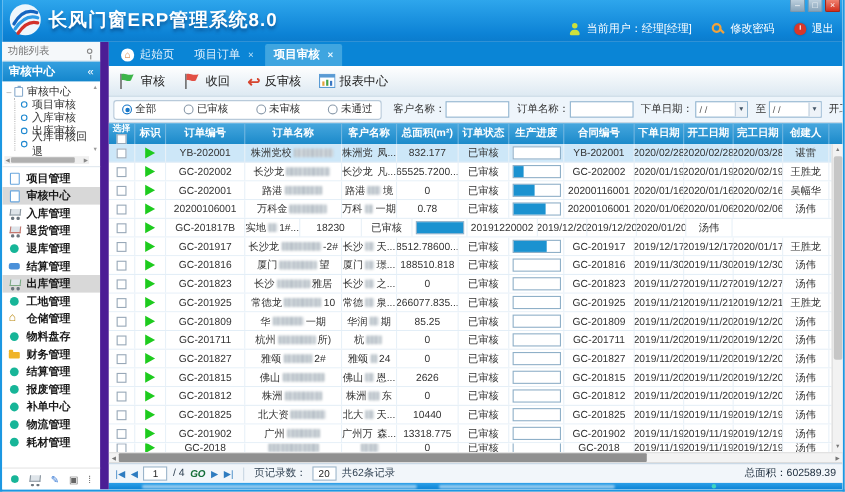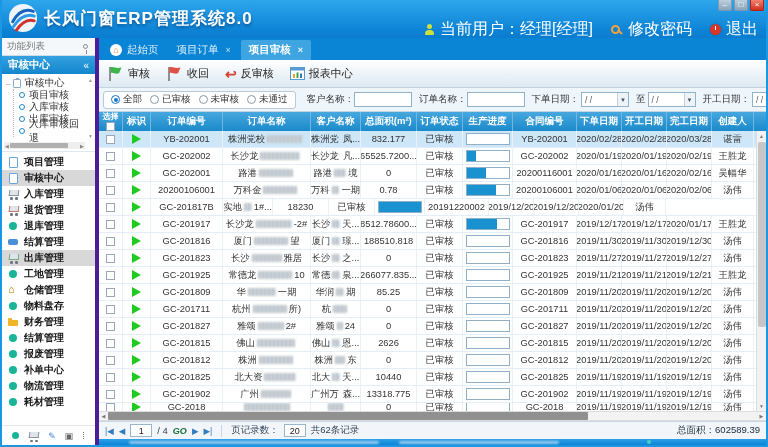--- a/index.html
+++ b/index.html
@@ -5,34 +5,34 @@
   html,body{margin:0;padding:0;background:#8fa3b3;font-family:"Liberation Sans",sans-serif;}
   *{box-sizing:border-box;}
   .win{width:768px;height:447px;border:2px solid #1c97e2;border-top:none;background:#fff;position:relative;overflow:hidden;}
   
   .titlebar{height:38px;background:linear-gradient(180deg,#2ea6ec 0%,#0d83d6 80%,#0a7ccd 100%);position:relative;}
   .logo-wrap{position:absolute;left:6px;top:3px;display:flex;align-items:center;gap:6px;}
   .app-title{color:#fff;font-size:17px;font-weight:bold;letter-spacing:1px;text-shadow:0 2px 3px rgba(0,30,80,.45);}
   .win-controls{position:absolute;top:0;right:2px;display:flex;gap:2px;}
   .wc{width:14px;height:11px;display:flex;align-items:center;justify-content:center;font-size:8px;line-height:1;color:#fff;background:linear-gradient(#bccfdd,#88a4ba);border:1px solid #7e98ac;border-top:none;border-radius:0 0 2px 2px;}
   .wc.close{background:linear-gradient(#f0816f,#d22f1d);border-color:#a82415;}
-  .user-area{position:absolute;right:8px;top:19px;display:flex;align-items:center;gap:5px;color:#fff;font-size:16px;}
+  .user-area{position:absolute;right:8px;top:19px;display:flex;align-items:center;gap:5px;color:#fff;font-size:10px;}
   .ua-gap{width:8px;}
   .ic-user{width:11px;height:11px;position:relative;}
   .ic-user::before{content:'';position:absolute;left:3px;top:0;width:5px;height:5px;border-radius:50%;background:#cde03c;}
   .ic-user::after{content:'';position:absolute;left:1px;top:6px;width:9px;height:5px;border-radius:4px 4px 1px 1px;background:#cde03c;}
   .ic-key{width:12px;height:12px;position:relative;}
   .ic-key::before{content:'';position:absolute;left:0;top:1px;width:5px;height:5px;border:2px solid #f2a33c;border-radius:50%;}
   .ic-key::after{content:'';position:absolute;left:6px;top:7px;width:6px;height:2px;background:#f2a33c;transform:rotate(45deg);}
   .ic-power{width:11px;height:11px;border-radius:50%;background:#d8372a;position:relative;box-shadow:0 0 2px rgba(0,0,0,.3);}
   .ic-power::after{content:'';position:absolute;left:4.7px;top:2px;width:1.6px;height:4px;background:#fff;}
   
   .body-row{display:flex;height:407px;}
   
-  .sidebar{width:97px;background:#fff;border-right:4px solid #4c1d95;display:flex;flex-direction:column;flex:0 0 97px;}
+  .sidebar{width:97px;background:#fff;border-right:8px solid #4c1d95;display:flex;flex-direction:column;flex:0 0 97px;}
   .func-bar{height:18px;background:#f5f8fa;border-bottom:1px solid #d0dde8;display:flex;align-items:center;justify-content:space-between;padding:0 5px;font-size:9.5px;color:#777;}
   .pin{width:5px;height:5px;border:1px solid #888;border-radius:50%;position:relative;margin-right:2px;}
   .pin::after{content:'';position:absolute;top:5px;left:1.5px;width:1px;height:4px;background:#888;}
   .sec-header{height:18px;background:linear-gradient(#34a0e0,#1486cc);color:#fff;font-size:10.5px;font-weight:bold;display:flex;align-items:center;justify-content:space-between;padding:0 6px;}
   .collapse{font-size:10px;font-weight:normal;}
   .tree{height:78px;position:relative;border-bottom:1px solid #e0e8ef;font-size:10px;color:#333;padding:3px 8px 0 4px;overflow:hidden;}
   .tree-root{display:flex;align-items:center;gap:3px;height:12px;}
   .tree-dash{color:#999;font-size:8px;}
   .ic-clip{width:8px;height:9px;border:1px solid #88aacc;border-radius:1px;background:#fff;position:relative;flex:0 0 8px;}
   .ic-clip::before{content:'';position:absolute;left:2px;top:-2px;width:3px;height:2px;background:#88aacc;}
@@ -67,21 +67,21 @@
   .tab{height:20px;padding:0 8px;display:flex;align-items:center;gap:5px;color:#dceefb;font-size:10.5px;border-radius:2px 2px 0 0;}
   .tab.active{background:#3fa5e0;color:#fff;font-weight:bold;}
   .tab-home{width:12px;height:12px;background:#fff;border-radius:50%;display:flex;align-items:center;justify-content:center;font-size:9px;color:#d2691e;}
   .tab-x{font-size:9px;color:#bfe2f7;margin-left:2px;}
   .tab.active .tab-x{color:#eaf7ff;}
   .toolbar{height:28px;background:linear-gradient(#ffffff,#dde9f2);border-bottom:1px solid #c2d4e2;display:flex;align-items:center;padding-left:8px;gap:16px;flex:0 0 28px;}
   .tbtn{display:flex;align-items:center;gap:4px;font-size:11px;color:#222;}
   .tico{display:flex;align-items:center;}
   .undo{color:#d6452f;font-weight:bold;font-size:14px;line-height:1;}
   .filterbar{height:24px;background:#eef5fb;border-bottom:1px solid #c2d4e2;display:flex;align-items:center;font-size:9.5px;color:#333;padding-left:4px;white-space:nowrap;overflow:hidden;flex:0 0 24px;}
-  .radio-box{border:1px solid #b8cada;background:#fff;border-radius:3px;height:18px;display:flex;align-items:center;padding:0 7px;gap:8px;margin-right:4px;flex:0 0 auto;}
+  .radio-box{border:1px solid #b8cada;background:#fff;border-radius:3px;height:18px;display:flex;align-items:center;padding:0 7px;gap:25px;margin-right:4px;flex:0 0 auto;}
   .radio-item{display:flex;align-items:center;gap:3px;}
   .rdo{width:9px;height:9px;border:1px solid #8a9aaa;border-radius:50%;background:#fff;position:relative;}
   .rdo.on{border-color:#1576c8;}
   .rdo.on::after{content:'';position:absolute;left:2px;top:2px;width:4px;height:4px;border-radius:50%;background:#1576c8;}
   .flabel{margin-left:7px;flex:0 0 auto;}
   .txt{width:58px;height:15px;border:1px solid #8fb3cf;background:#fff;flex:0 0 auto;}
   .date{width:48px;height:15px;border:1px solid #8fb3cf;background:#fff;display:flex;align-items:center;font-size:8.5px;color:#555;padding-left:3px;flex:0 0 auto;margin-left:2px;}
   .dbtn{margin-left:auto;width:11px;height:13px;border-left:1px solid #c0d0de;background:#eef3f8;font-size:6px;color:#456;display:flex;align-items:center;justify-content:center;}
   
   .tbl{position:relative;background:#fff;flex:0 0 299px;display:flex;flex-direction:column;}

